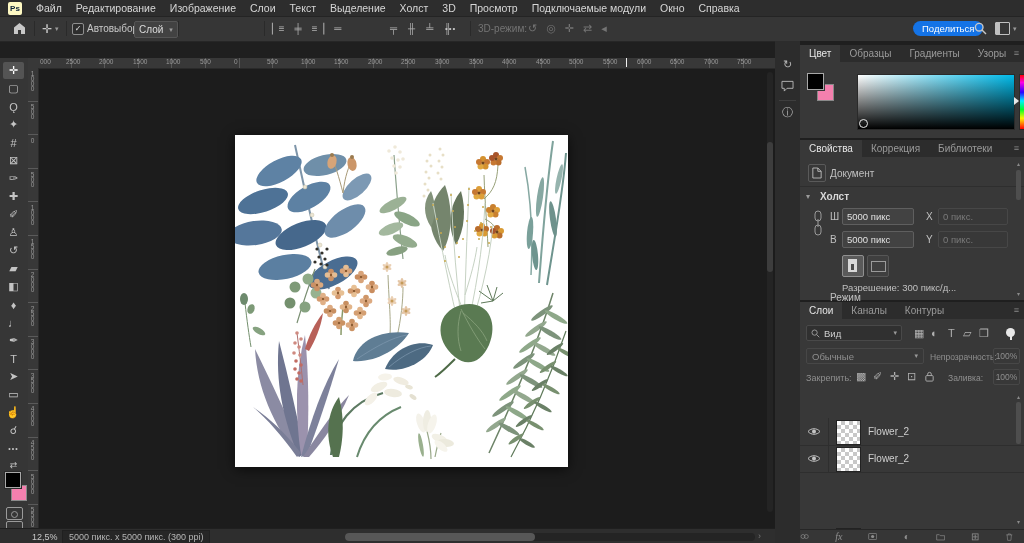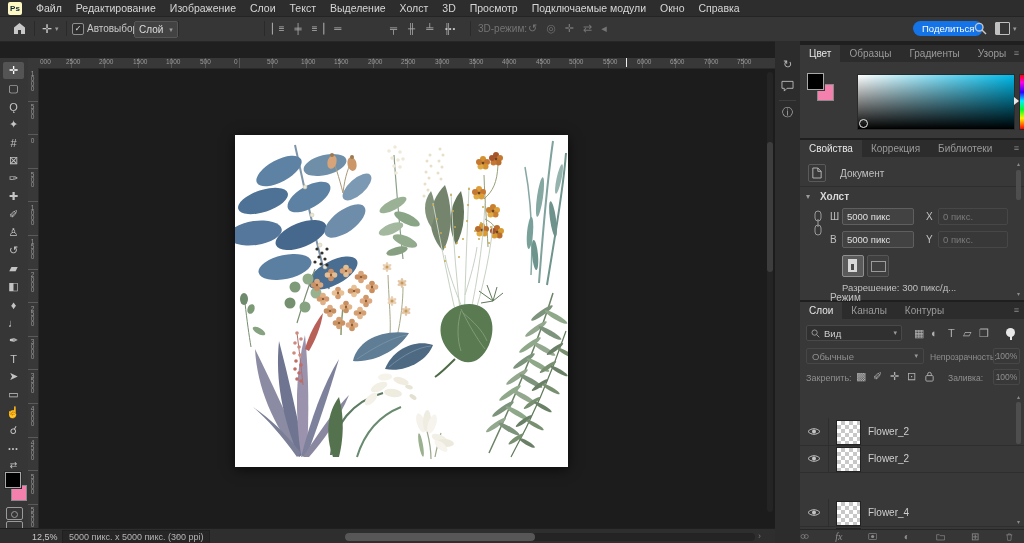--- a/index.html
+++ b/index.html
@@ -787,21 +787,21 @@
         <div class="ptab act">Свойства</div>
         <div class="ptab">Коррекция</div>
         <div class="ptab">Библиотеки</div>
         <div class="pmenu">≡</div>
       </div>
       <div style="position:absolute;left:8px;top:24px;width:16px;height:16px;border:1px solid #5a5a5a;border-radius:2px;display:flex;align-items:center;justify-content:center">
         <svg class="ic" width="10" height="12" style="color:#c8c8c8">
             <use href="#i-page"></use>
           </svg>
       </div>
-      <span class="lbl" style="left:40px;top:28px">Документ</span>
+      <span class="lbl" style="left:30px;top:28px">Документ</span>
       <div style="position:absolute;left:0;top:46px;width:224px;height:1px;background:#2e2e2e"></div>
       <span class="lbl" style="left:6px;top:52px;font-size:8px;color:#9a9a9a">▾</span>
       <span class="lbl" style="left:20px;top:51px;font-weight:bold;color:#d8d8d8">Холст</span>
       <svg class="ic" style="position:absolute;left:12px;top:70px;color:#9a9a9a" width="12" height="26">
           <use href="#i-chain"></use>
         </svg>
       <span class="lbl" style="left:30px;top:71px">Ш</span>
       <div class="inp" style="left:42px;top:68px;width:62px">
           <span>5000 пикс</span>
         </div>
@@ -887,29 +887,20 @@
       </div>
       <div class="lrow" style="top:143px">
         <div class="eyecell">
             <svg class="ic" width="14" height="9" style="color:#c4c4c4">
               <use href="#i-eye"></use>
             </svg>
           </div>
         <div class="thumb"></div>
         <span class="lname">Flower_2</span>
       </div>
-      <div class="lrow" style="top:197px">
-        <div class="eyecell">
-            <svg class="ic" width="14" height="9" style="color:#c4c4c4">
-              <use href="#i-eye"></use>
-            </svg>
-          </div>
-        <div class="thumb"></div>
-        <span class="lname">Flower_4</span>
-      </div>
       <div class="thumb" style="top:226px;height:2px;border-bottom:none"></div>
       <span class="sb" style="right:2px;top:91px">▴</span>
       <div class="sbthumb" style="right:3px;top:100px;height:42px"></div>
       <span class="sb" style="right:2px;top:216px">▾</span>
 
       <div style="position:absolute;left:0;top:227px;width:224px;height:14px;background:#363636;border-top:1px solid #262626;display:flex;align-items:center;justify-content:flex-end;gap:26px;padding-right:10px;box-sizing:border-box;color:#8f8f8f">
         <svg class="ic" width="13" height="11">
             <use href="#i-link"></use>
           </svg>
         <span style="font-size:10px;font-style:italic;font-family:'Liberation Serif',serif">fx</span>

